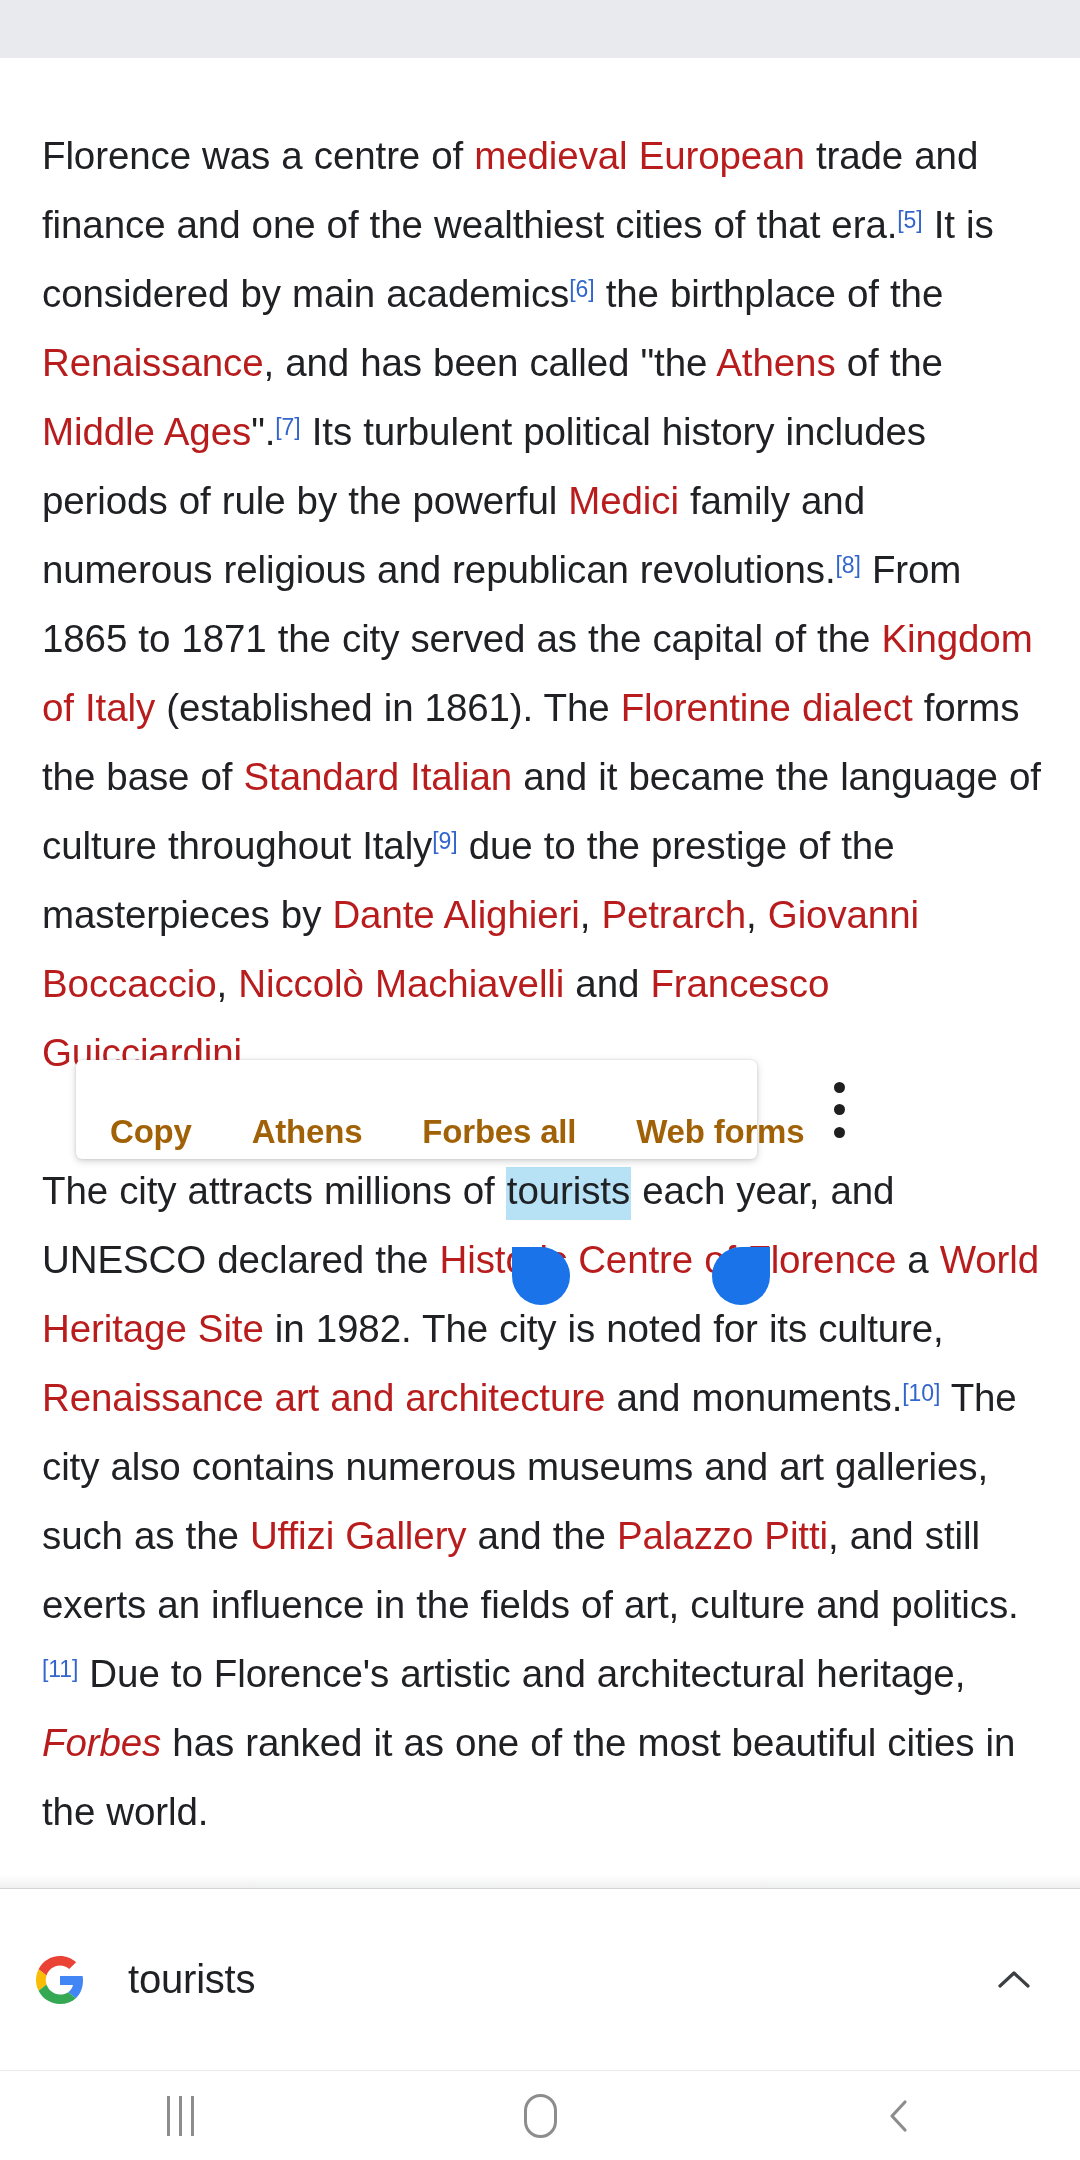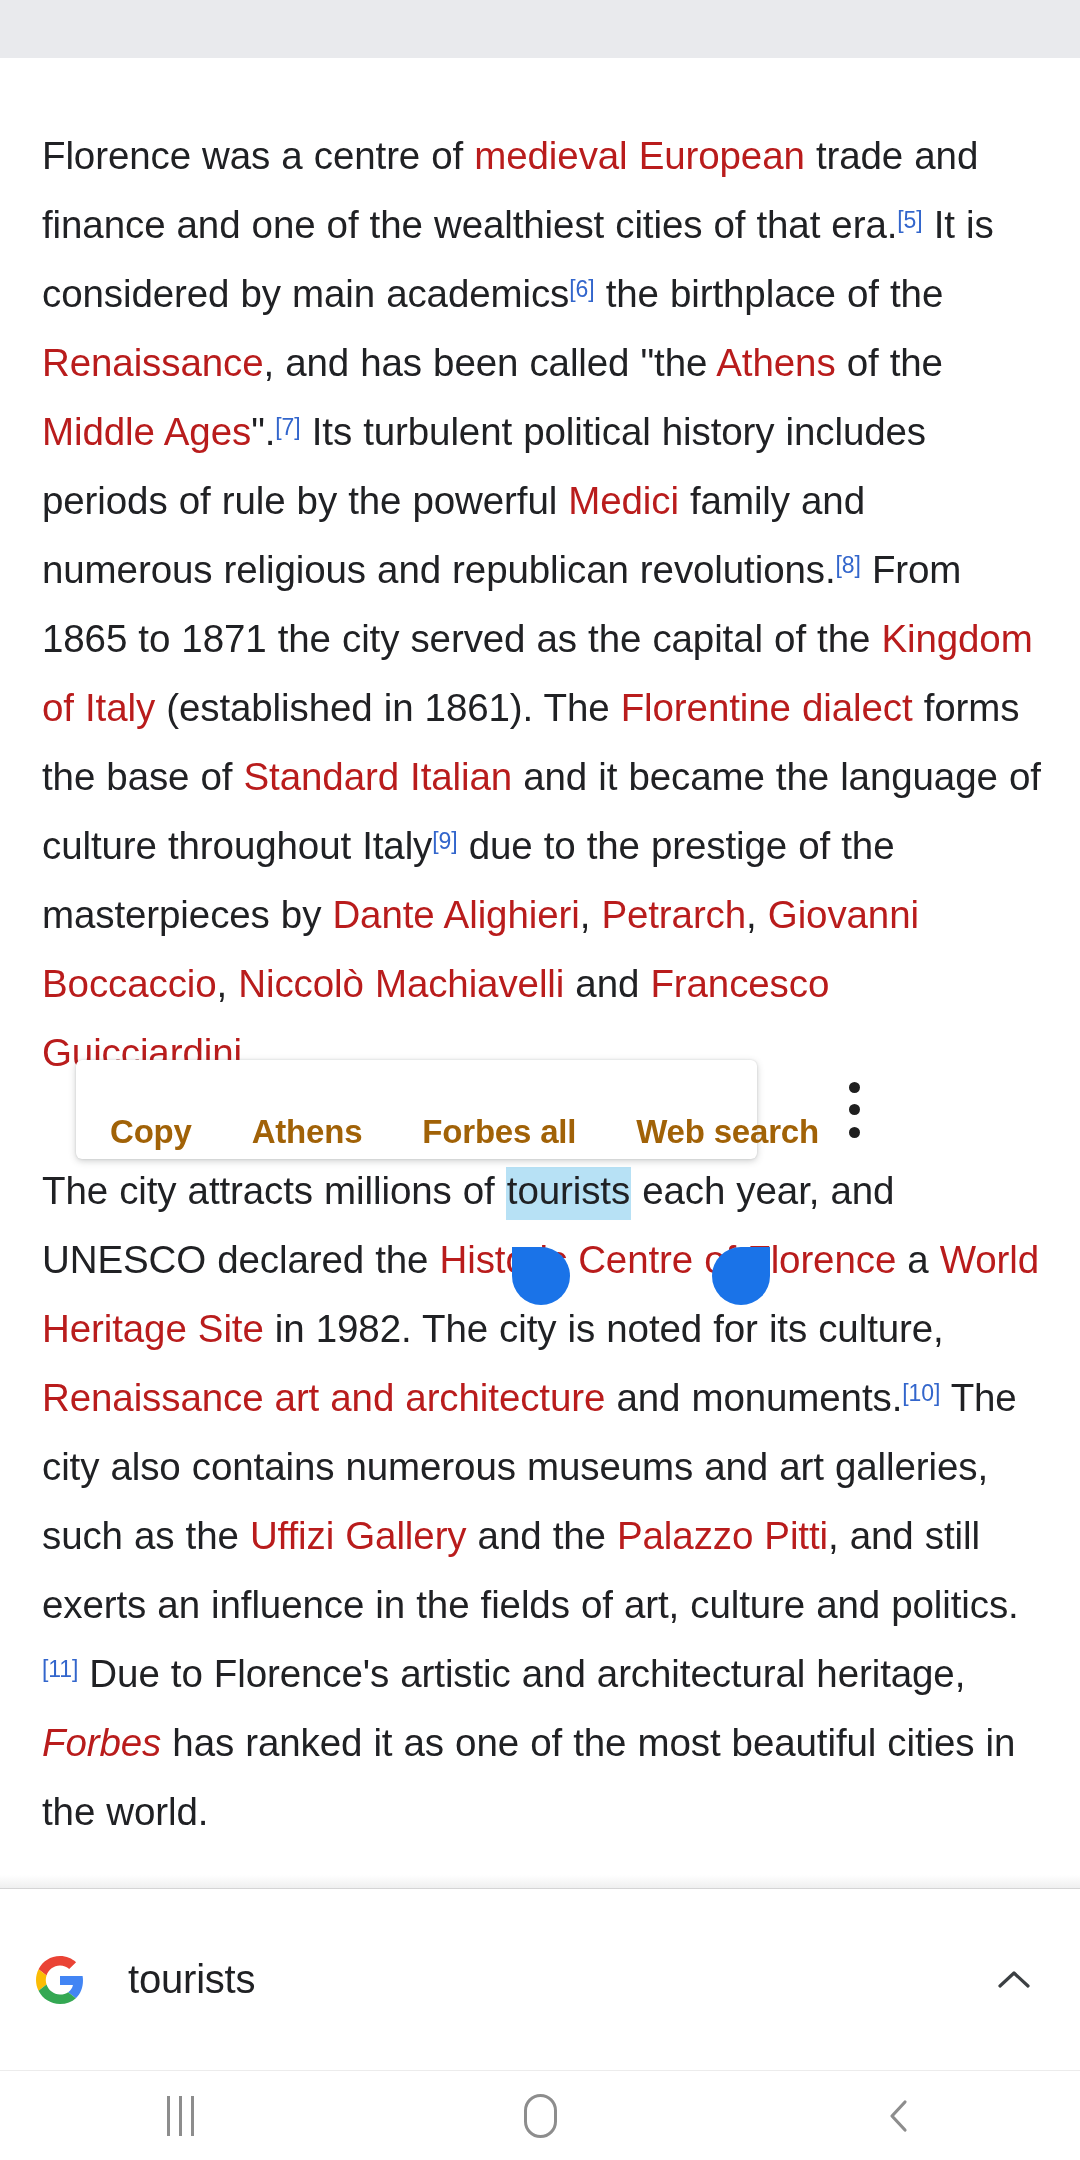--- a/index.html
+++ b/index.html
@@ -229,21 +229,21 @@
     <p class="para" id="para2"><span>The city attracts millions of </span><span class="sel-hl">tourists</span><span> each year, and UNESCO declared the </span><a class="lnk">Historic Centre of Florence</a><span> a </span><a class="lnk">World Heritage Site</a><span> in 1982. The city is noted for its culture, </span><a class="lnk">Renaissance art and architecture</a><span> and monuments.</span><sup class="ref"><a>[10]</a></sup><span> The city also contains numerous museums and art galleries, such as the </span><a class="lnk">Uffizi Gallery</a><span> and the </span><a class="lnk">Palazzo Pitti</a><span>, and still exerts an influence in the fields of art, culture and politics.</span><sup class="ref"><a>[11]</a></sup><span> Due to Florence's artistic and architectural heritage, </span><a class="lnk italic">Forbes</a><span> has ranked it as one of the most beautiful cities in the world.</span></p>
   </div>
 
   <div class="handle handle-left"></div>
   <div class="handle handle-right"></div>
 
   <div class="ctx-menu">
     <div class="ctx-item">Copy</div>
     <div class="ctx-item">Athens</div>
     <div class="ctx-item">Forbes all</div>
-    <div class="ctx-item">Web search</div>
+    <div class="ctx-item">Web forms</div>
     <div class="ctx-more">
       <i></i>
         <i></i>
         <i></i>
     </div>
   </div>
 
   <div class="gbar">
     <span class="g-logo">
       <svg viewBox="0 0 48 48" width="48" height="48">

